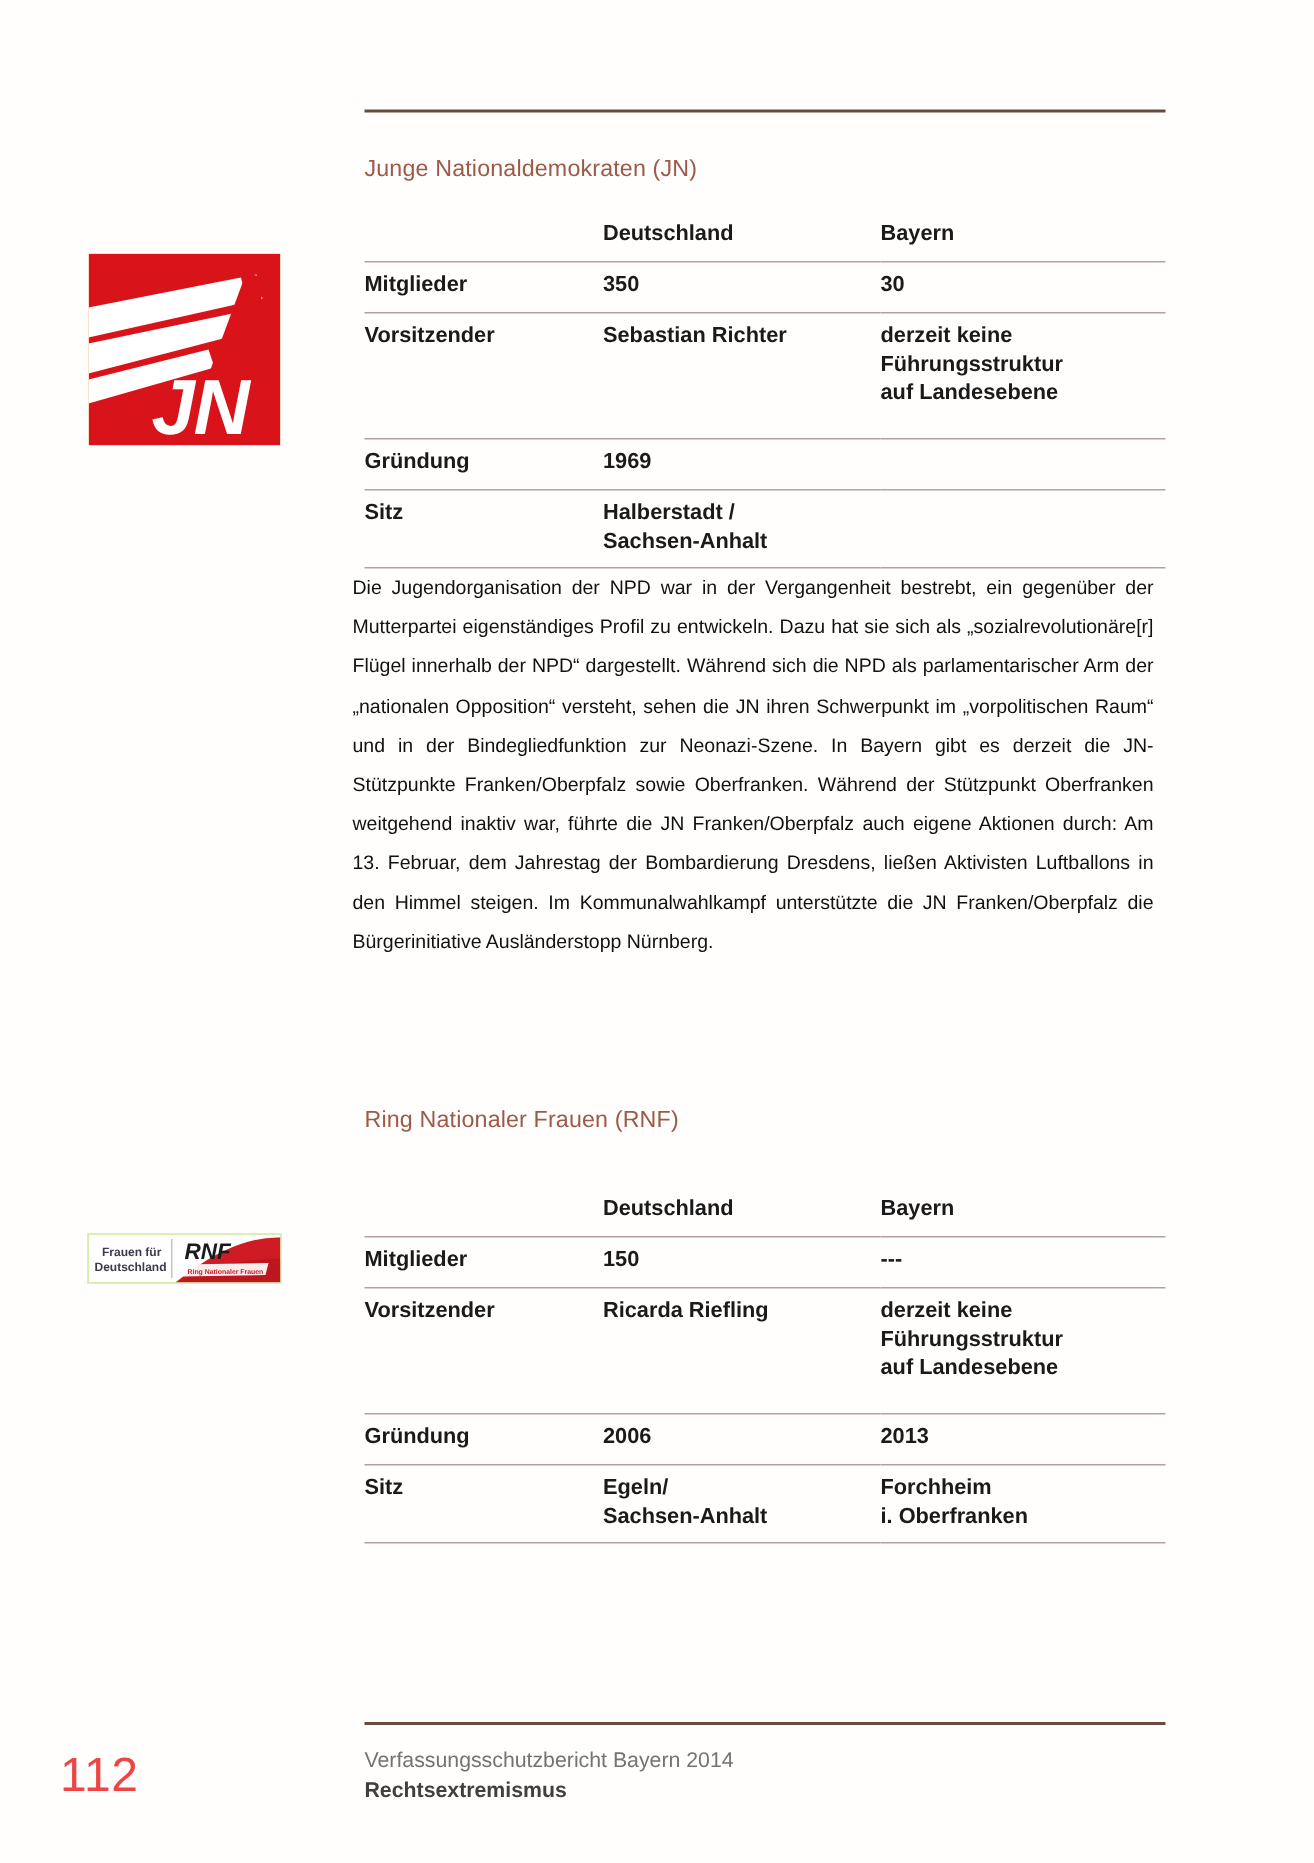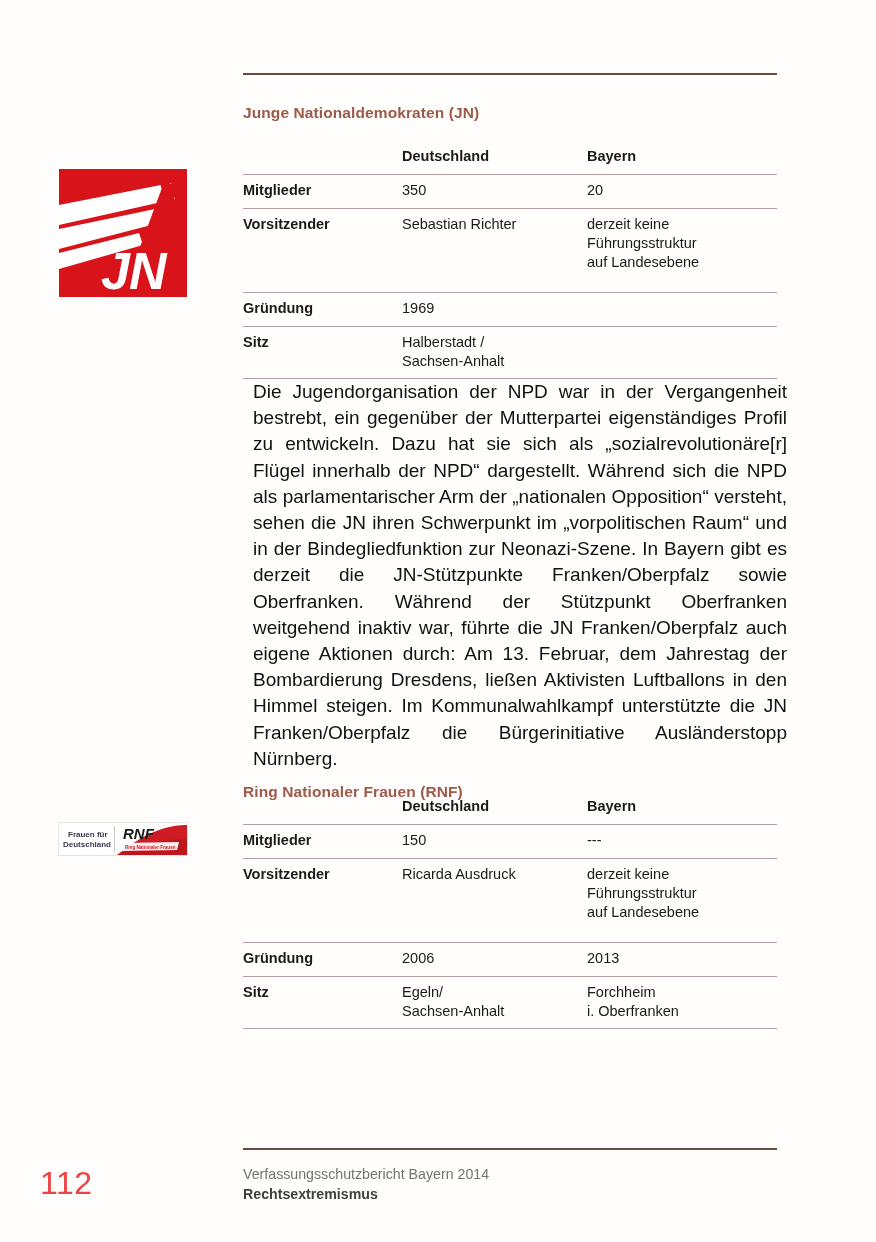--- a/index.html
+++ b/index.html
@@ -39,27 +39,27 @@
     width: 534px;
     height: 2px;
     background: #6b4a3e;
   }
 
   
   .section-heading {
     position: absolute;
     left: 243px;
     font-size: 15.5px;
-    font-weight: bold;
+    font-weight: normal;
     color: #9c5a49;
     letter-spacing: 0.1px;
     white-space: nowrap;
   }
   #heading-jn  { top: 104px; }
-  #heading-rnf { top: 783px; }
+  #heading-rnf { top: 738px; }
 
   
   .fact-table {
     position: absolute;
     left: 243px;
     width: 534px;
     border-collapse: collapse;
     font-size: 14.5px;
     table-layout: fixed;
   }
@@ -69,21 +69,21 @@
   .fact-table col.c-label { width: 159px; }
   .fact-table col.c-de    { width: 185px; }
   .fact-table col.c-by    { width: 190px; }
 
   .fact-table th,
   .fact-table td {
     text-align: left;
     vertical-align: top;
     padding: 6px 6px 7px 0;
     line-height: 1.33;
-    font-weight: normal;
+    font-weight: bold;
   }
   .fact-table thead th {
     font-weight: bold;
     padding-top: 0;
     padding-bottom: 8px;
     font-size: 14.5px;
   }
   .fact-table tbody th {
     font-weight: bold;
   }
@@ -100,23 +100,23 @@
   }
   .row-spacer td {
     border: none !important;
     height: 13px;
     padding: 0;
   }
 
   
   .body-par {
     position: absolute;
-    left: 253px;
-    width: 534px;
-    font-size: 19px;
+    left: 235px;
+    width: 534px;
+    font-size: 13px;
     line-height: 26.2px;
     text-align: justify;
     color: #111111;
     white-space: pre-line;
   }
   #par-jn  { top: 379px; }
   #par-rnf { top: 1027px; }
 
   
   .page-number {
@@ -201,21 +201,21 @@
       <tr>
         <th></th>
         <th>Deutschland</th>
         <th>Bayern</th>
       </tr>
     </thead>
     <tbody>
       <tr>
         <th>Mitglieder</th>
         <td>350</td>
-        <td>20</td>
+        <td>30</td>
       </tr>
       <tr>
         <th>Vorsitzender</th>
         <td>Sebastian Richter</td>
         <td class="multiline" style="white-space: pre-line;">derzeit keine
 Führungsstruktur
 auf Landesebene</td>
       </tr>
       <tr class="row-spacer">
         <td colspan="3"></td>
@@ -275,21 +275,21 @@
       </tr>
     </thead>
     <tbody>
       <tr>
         <th>Mitglieder</th>
         <td>150</td>
         <td>---</td>
       </tr>
       <tr>
         <th>Vorsitzender</th>
-        <td>Ricarda Ausdruck</td>
+        <td>Ricarda Riefling</td>
         <td class="multiline" style="white-space: pre-line;">derzeit keine
 Führungsstruktur
 auf Landesebene</td>
       </tr>
       <tr class="row-spacer">
         <td colspan="3"></td>
       </tr>
       <tr class="gap-above">
         <th>Gründung</th>
         <td>2006</td>

